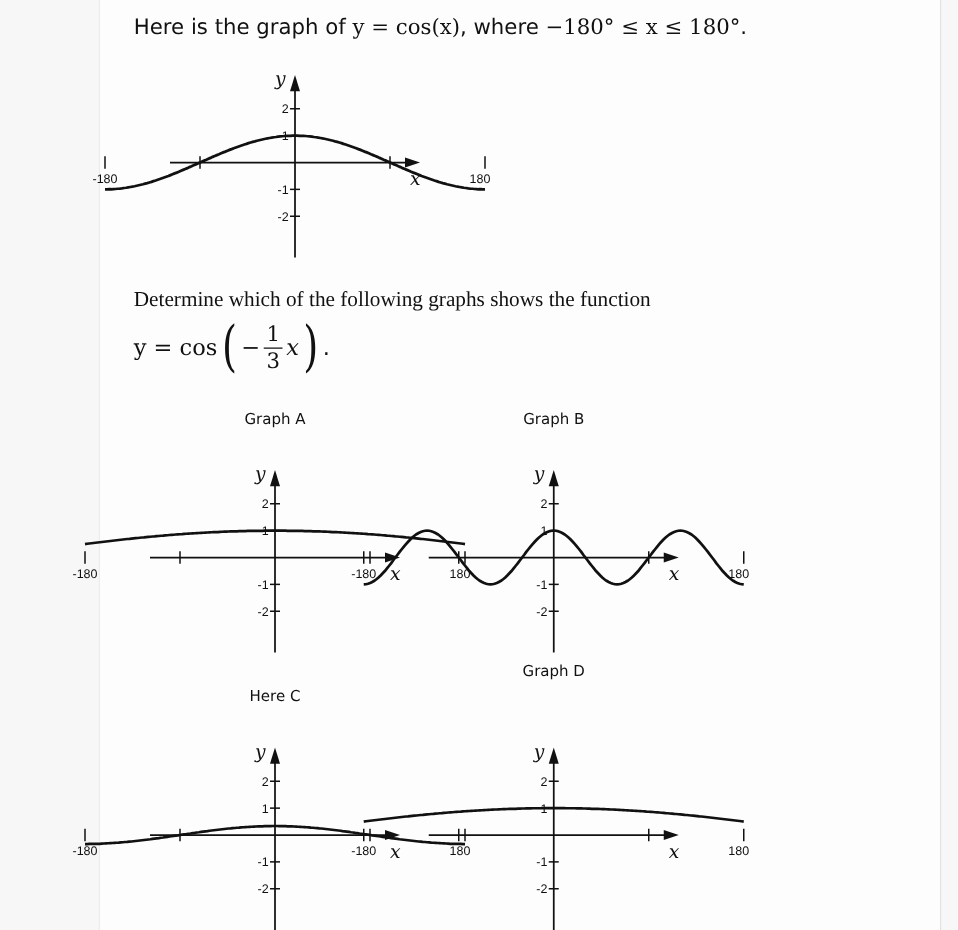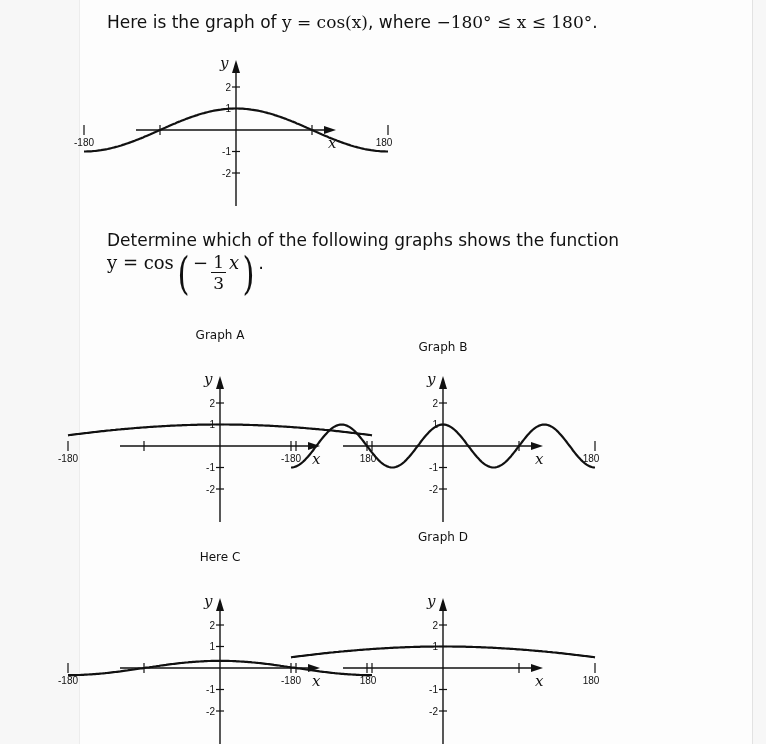--- a/index.html
+++ b/index.html
@@ -17,25 +17,25 @@
       border-right: 1px solid #e2e2e2;
     }
     .line1 {
       position: absolute; left: 107px; top: 12px;
       font-size: 17px; white-space: nowrap; text-align: center;
     }
     .math { font-family: "DejaVu Serif", serif; }
     .mi { font-family: "DejaVu Serif", serif; font-style: italic; }
     .line2 {
       position: absolute; left: 107px; top: 230px;
-      font-size: 17px; white-space: nowrap;
+      font-size: 17px; white-space: nowrap; font-family: Liberation Serif, serif;
     }
     .formula {
       position: absolute; left: 107px; top: 252px; height: 52px;
-      font-size: 18px; white-space: nowrap; display: flex; 
+      font-size: 18px; white-space: nowrap; display: flex; align-items: center;
     }
     .paren { font-size: 44px; font-weight: 200; line-height: 1; transform: scaleX(0.7); display: inline-block; margin: 0 1px; }
     .frac { display: inline-flex; flex-direction: column; align-items: center; margin: 0 3px; font-size: 17px; }
     .frac .num { border-bottom: 1.5px solid #111; padding: 0 2px; line-height: 20px; }
     .frac .den { line-height: 20px; }
     .graph-title {
       position: absolute; font-size: 12px; white-space: nowrap;
       transform: translateX(-50%);
     }
     svg.g { position: absolute; overflow: visible; }
@@ -85,21 +85,21 @@
   <span class="frac math">
     <span class="num">1</span>
     <span class="den">3</span>
   </span>
   <span class="mi">x</span>
   <span class="paren math">)</span>
   <span>.</span>
 </div>
 
 <div class="graph-title" style="left:220px;top:328px">Graph A</div>
-<div class="graph-title" style="left:443px;top:340px">Graph B</div>
+<div class="graph-title" style="left:443px;top:328px">Graph B</div>
 <div class="graph-title" style="left:220px;top:550px">Here C</div>
 <div class="graph-title" style="left:443px;top:530px">Graph D</div>
 
 <svg class="g" style="left:0;top:0" width="766" height="744" id="svg-a">
     <g>
       <line x1="120" y1="446" x2="312" y2="446" stroke="#111" stroke-width="1.4"></line>
       <polygon points="320,446 308,442 308,450" fill="#111"></polygon>
       <line x1="220" y1="522" x2="220" y2="384" stroke="#111" stroke-width="1.4"></line>
       <polygon points="220,376 216,389 224,389" fill="#111"></polygon>
       <line x1="68" y1="441" x2="68" y2="451" stroke="#111" stroke-width="1.2"></line>

